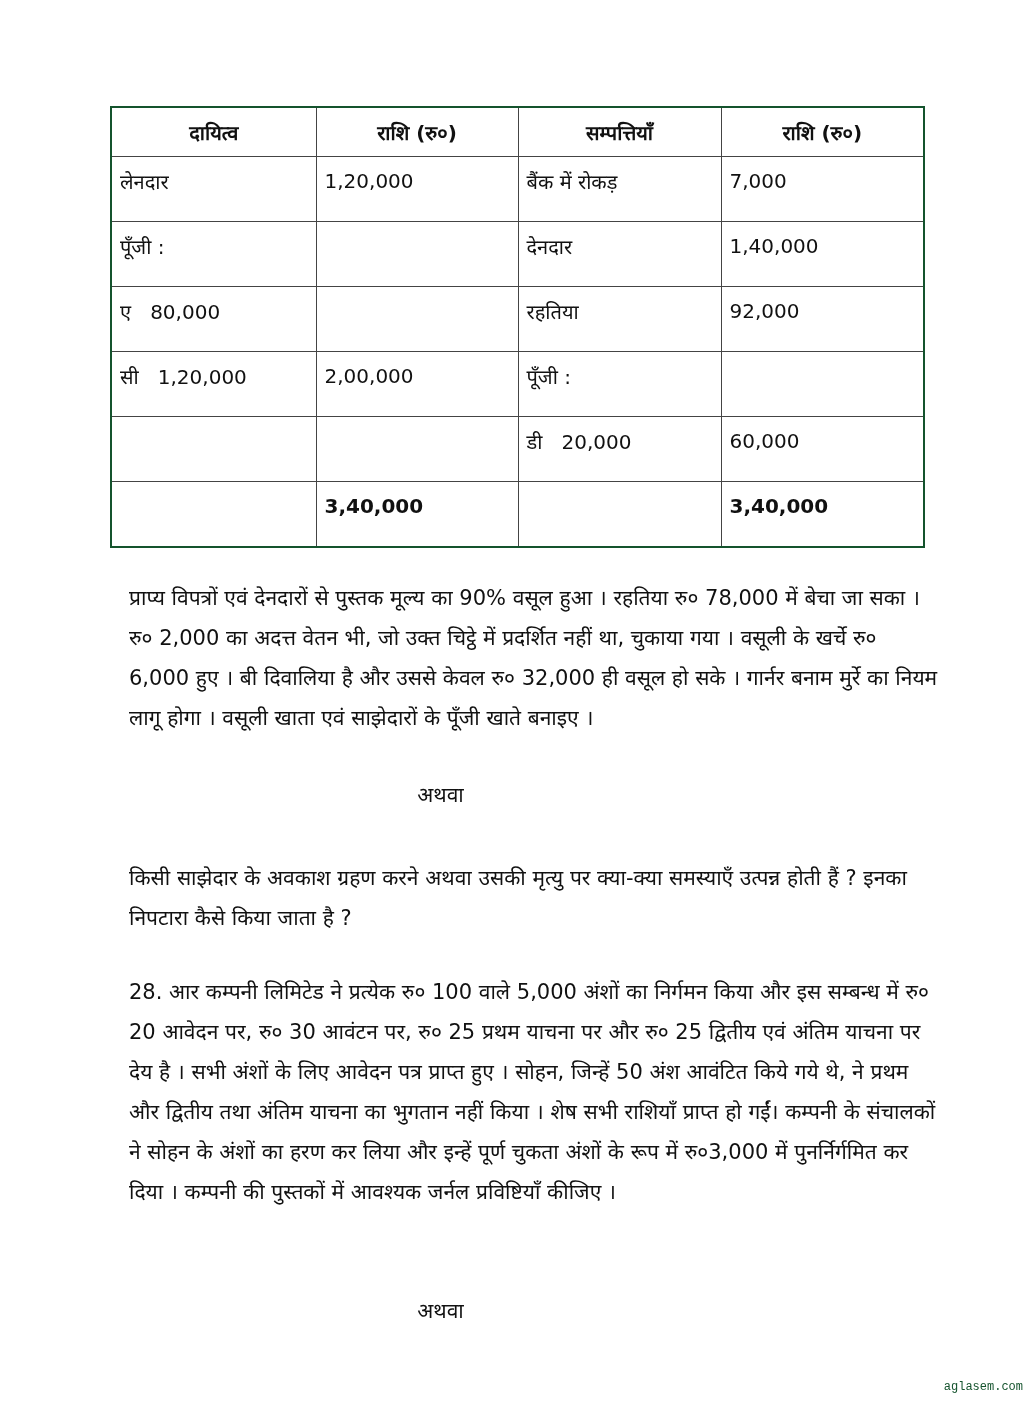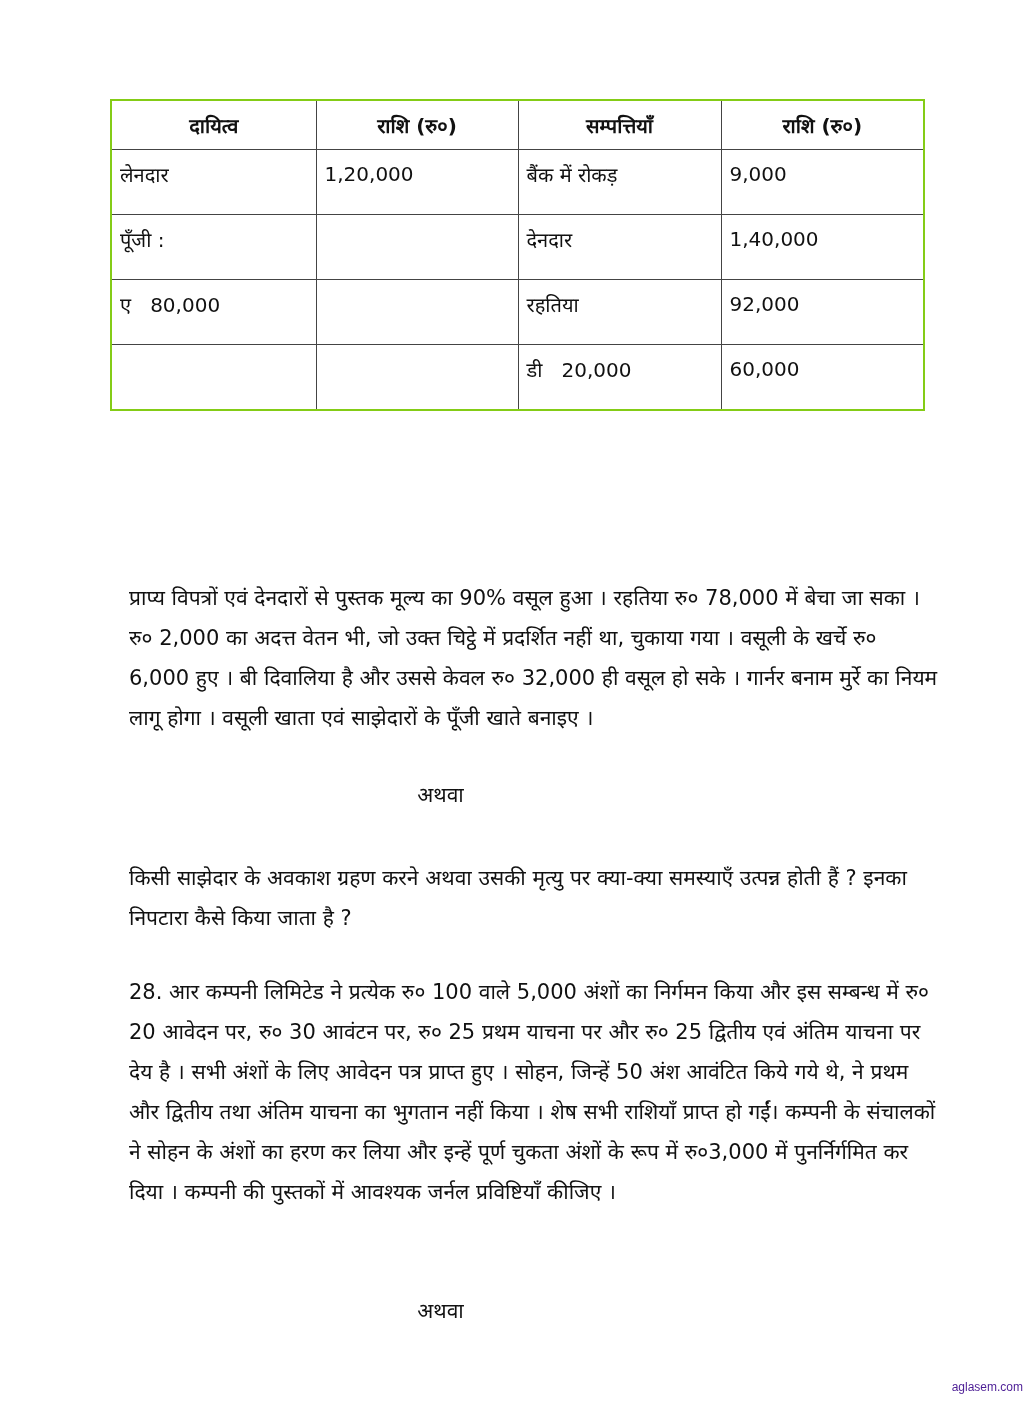--- a/index.html
+++ b/index.html
@@ -3,23 +3,23 @@
 <meta charset="utf-8">
 <style>
   html, body { margin: 0; padding: 0; background: #ffffff; }
   body {
     width: 1033px; height: 1402px; position: relative; overflow: hidden;
     font-family: "DejaVu Sans", "Liberation Sans", sans-serif;
     color: #111111;
   }
   .page { position: absolute; left: 0; top: 0; width: 1033px; height: 1402px; }
   table.bs {
-    position: absolute; left: 110px; top: 99px;
+    position: absolute; left: 110px; top: 106px;
     width: 813px; border-collapse: collapse; table-layout: fixed;
-    border: 2px solid #84cc16;
+    border: 2px solid #14532d;
   }
   table.bs col.c1 { width: 205px; }
   table.bs col.c2 { width: 202px; }
   table.bs col.c3 { width: 203px; }
   table.bs col.c4 { width: 203px; }
   table.bs th, table.bs td {
     border: 1.5px solid #444;
     height: 48px;
     padding: 0 0 16px 8px;
     font-size: 20px;
@@ -32,22 +32,22 @@
   .para {
     position: absolute; left: 117px; width: 810px;
     font-size: 21px; line-height: 40px; margin: 12px;
   }
   .center-label {
     position: absolute; left: 0; width: 881px; text-align: center;
     font-size: 21px; margin: 0;
   }
   .watermark {
     position: absolute; right: 10px; bottom: 8px;
-    font-family: Liberation Sans, sans-serif;
-    font-size: 12px; color: #4c1d95;
+    font-family: Liberation Mono, monospace;
+    font-size: 12px; color: #14532d;
   }
 </style>
 </head>
 <body>
 
 <div class="page">
 
   <table class="bs">
     <colgroup>
         <col class="c1">
@@ -61,39 +61,51 @@
         <th>राशि (रु०)</th>
         <th>सम्पत्तियाँ</th>
         <th>राशि (रु०)</th>
       </tr>
     </thead>
     <tbody>
       <tr>
         <td>लेनदार</td>
         <td>1,20,000</td>
         <td>बैंक में रोकड़</td>
-        <td>9,000</td>
+        <td>7,000</td>
       </tr>
       <tr>
         <td>पूँजी :</td>
         <td></td>
         <td>देनदार</td>
         <td>1,40,000</td>
       </tr>
       <tr>
         <td style="white-space:pre">ए   80,000</td>
         <td></td>
         <td>रहतिया</td>
         <td>92,000</td>
       </tr>
       <tr>
+        <td style="white-space:pre">सी   1,20,000</td>
+        <td>2,00,000</td>
+        <td>पूँजी :</td>
+        <td></td>
+      </tr>
+      <tr>
         <td></td>
         <td></td>
         <td style="white-space:pre">डी   20,000</td>
         <td>60,000</td>
+      </tr>
+      <tr class="total">
+        <td></td>
+        <td>3,40,000</td>
+        <td></td>
+        <td>3,40,000</td>
       </tr>
     </tbody>
   </table>
 
   <p class="para" style="top:566px;">प्राप्य विपत्रों एवं देनदारों से पुस्तक मूल्य का 90% वसूल हुआ । रहतिया रु० 78,000 में बेचा जा सका । रु० 2,000 का अदत्त वेतन भी, जो उक्त चिट्ठे में प्रदर्शित नहीं था, चुकाया गया । वसूली के खर्चे रु० 6,000 हुए । बी दिवालिया है और उससे केवल रु० 32,000 ही वसूल हो सके । गार्नर बनाम मुर्रे का नियम लागू होगा । वसूली खाता एवं साझेदारों के पूँजी खाते बनाइए ।</p>
 
   <p class="center-label" style="top:780px;">अथवा</p>
 
   <p class="para" style="top:846px;">किसी साझेदार के अवकाश ग्रहण करने अथवा उसकी मृत्यु पर क्या-क्या समस्याएँ उत्पन्न होती हैं ? इनका निपटारा कैसे किया जाता है ?</p>
 

